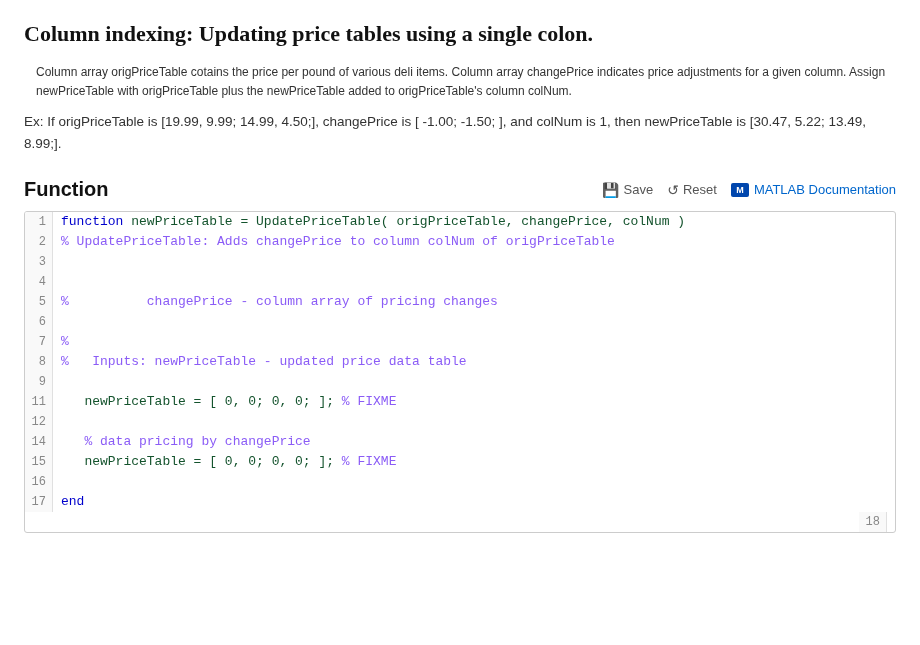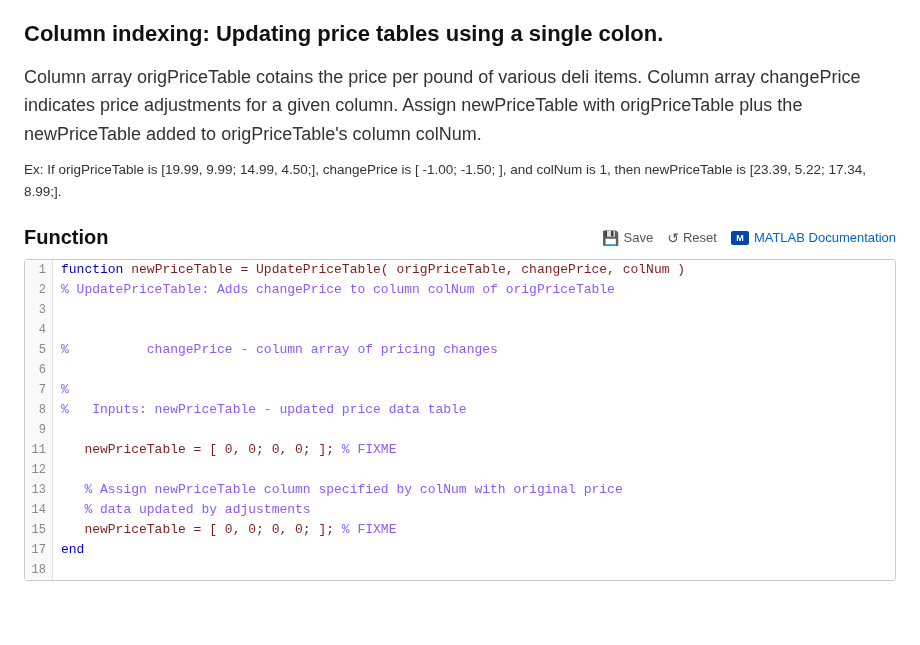--- a/index.html
+++ b/index.html
@@ -10,26 +10,28 @@
       background: #fff;
       padding: 20px 24px;
       max-width: 920px;
     }
     h1 {
       font-size: 22px;
       font-weight: bold;
       color: #111;
       margin-bottom: 14px;
       line-height: 1.3;
+      font-family: Liberation Serif, serif;
     }
     .description {
-      font-size: 18px;
+      font-size: 12px;
       line-height: 1.6;
       margin-bottom: 10px;
       color: #333;
+      margin-left: 12px;
     }
     .example {
       font-size: 13.5px;
       line-height: 1.6;
       margin-bottom: 24px;
       color: #333;
     }
     .function-header {
       display: flex;
       align-items: center;
@@ -91,20 +93,21 @@
       font-size: 13px;
     }
     .code-line {
       display: flex;
       align-items: flex-start;
       min-height: 20px;
       line-height: 20px;
     }
     .code-line:last-child {
       min-height: 20px;
+      justify-content: flex-end;
     }
     .line-num {
       width: 28px;
       min-width: 28px;
       text-align: right;
       padding-right: 6px;
       color: #888;
       font-size: 12px;
       background: #f9f9f9;
       border-right: 1px solid #e0e0e0;
@@ -112,31 +115,31 @@
       line-height: 20px;
     }
     .code-content {
       padding-left: 8px;
       white-space: pre;
       line-height: 20px;
       color: #333;
     }
     .kw { color: #0000cc; font-weight: normal; } 
     .comment { color: #8b5cf6; }
-    .normal { color: #7f1d1d; }
+    .normal { color: #14532d; }
   </style>
 </head>
 <body>
 
 <h1>Column indexing: Updating price tables using a single colon.</h1>
 
 <p class="description">Column array origPriceTable cotains the price per pound of various deli items. Column array changePrice indicates price adjustments for a given column. Assign newPriceTable with origPriceTable plus the newPriceTable added to origPriceTable's column colNum.</p>
 
 <p class="example">
-  <span>Ex: If origPriceTable is [19.99, 9.99; 14.99, 4.50;], changePrice is [ -1.00; -1.50; ], and colNum is 1, then newPriceTable is [</span><span class="bold">23.39</span><span>, 5.22; </span><span class="bold">17.34</span><span>, 8.99;].</span>
+  <span>Ex: If origPriceTable is [19.99, 9.99; 14.99, 4.50;], changePrice is [ -1.00; -1.50; ], and colNum is 1, then newPriceTable is [</span><span class="bold">30.47</span><span>, 5.22; </span><span class="bold">13.49</span><span>, 8.99;].</span>
 </p>
 
 <div class="function-header">
   <div class="function-title">Function</div>
   <div class="toolbar">
     <button class="toolbar-btn">
       <span class="icon-char">💾</span>
       <span>Save</span>
     </button>
     <button class="toolbar-btn">
@@ -186,32 +189,32 @@
     </div>
     <div class="code-line">
       <div class="line-num">11</div>
       <div class="code-content"><span class="normal">   newPriceTable = [ 0, 0; 0, 0; ]; </span><span class="comment">% FIXME</span></div>
     </div>
     <div class="code-line">
       <div class="line-num">12</div>
       <div class="code-content"></div>
     </div>
     <div class="code-line">
-      <div class="line-num">13</div>
-      <div class="code-content"><span class="comment">   % Assign newPriceTable column specified by colNum with original price</span></div>
-    </div>
-    <div class="code-line">
       <div class="line-num">14</div>
-      <div class="code-content"><span class="comment">   % data updated by adjustments</span></div>
+      <div class="code-content"><span class="comment">   % data pricing by changePrice</span></div>
     </div>
     <div class="code-line">
       <div class="line-num">15</div>
       <div class="code-content"><span class="normal">   newPriceTable = [ 0, 0; 0, 0; ]; </span><span class="comment">% FIXME</span></div>
     </div>
     <div class="code-line">
+      <div class="line-num">16</div>
+      <div class="code-content"></div>
+    </div>
+    <div class="code-line">
       <div class="line-num">17</div>
       <div class="code-content"><span class="kw">end</span></div>
     </div>
     <div class="code-line">
       <div class="line-num">18</div>
       <div class="code-content"></div>
     </div>
   </div>
 
 </body></html>

